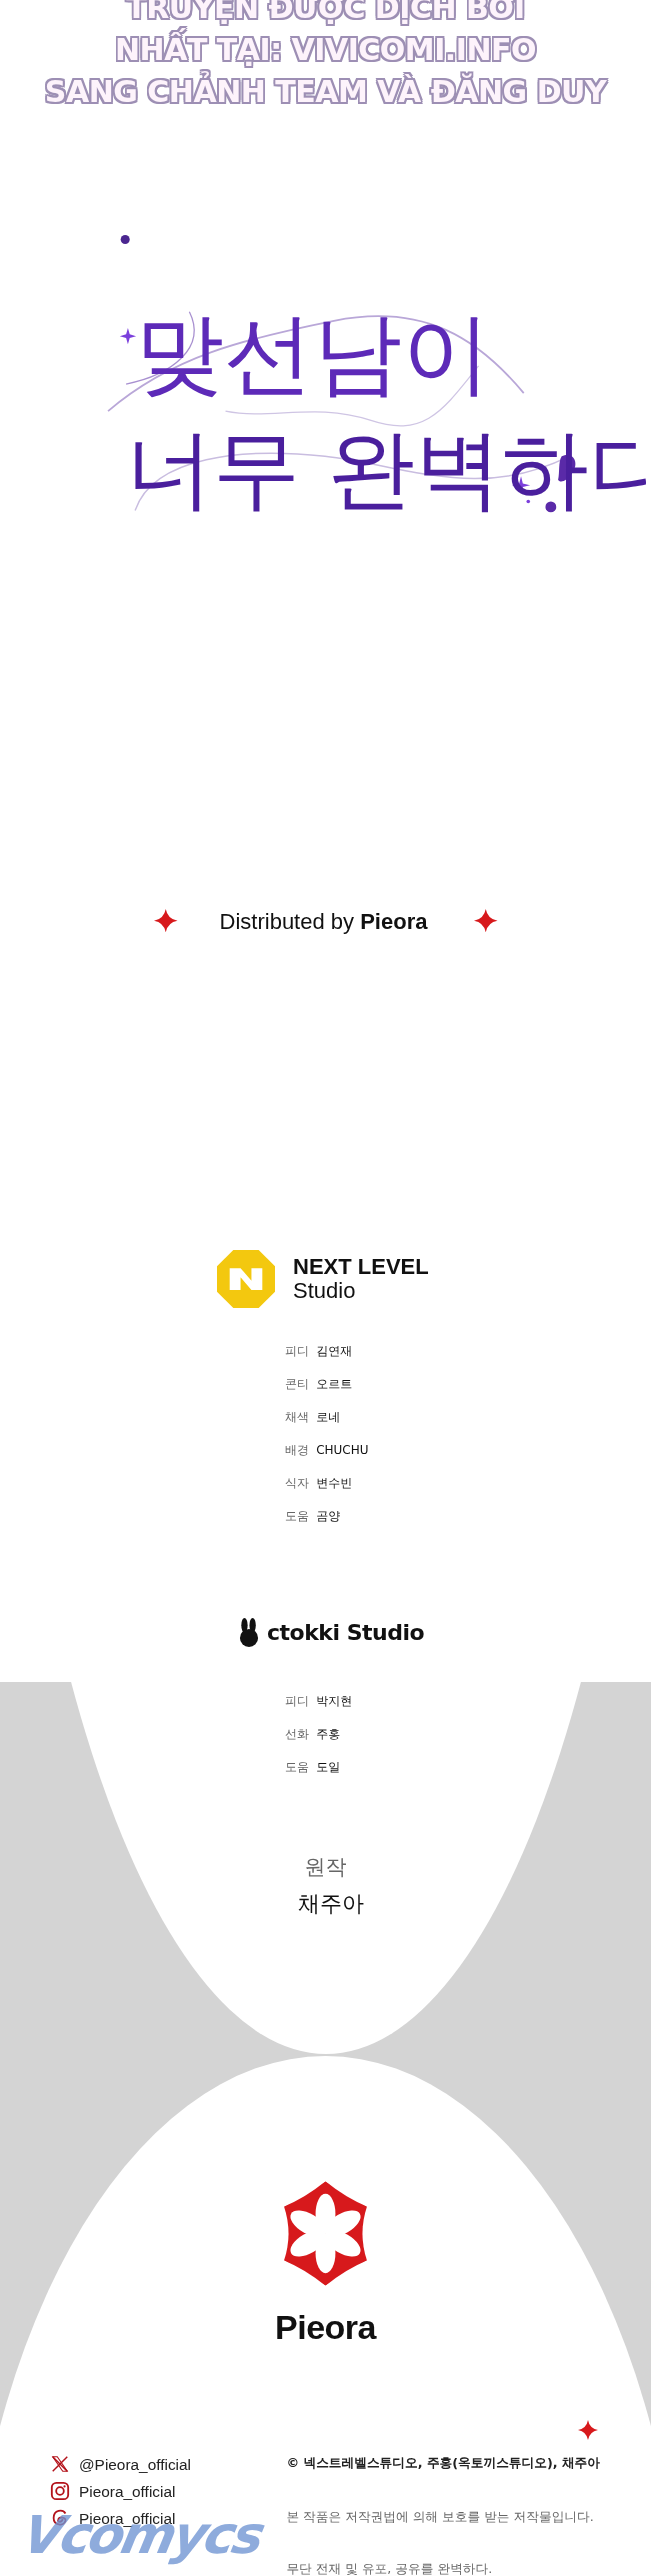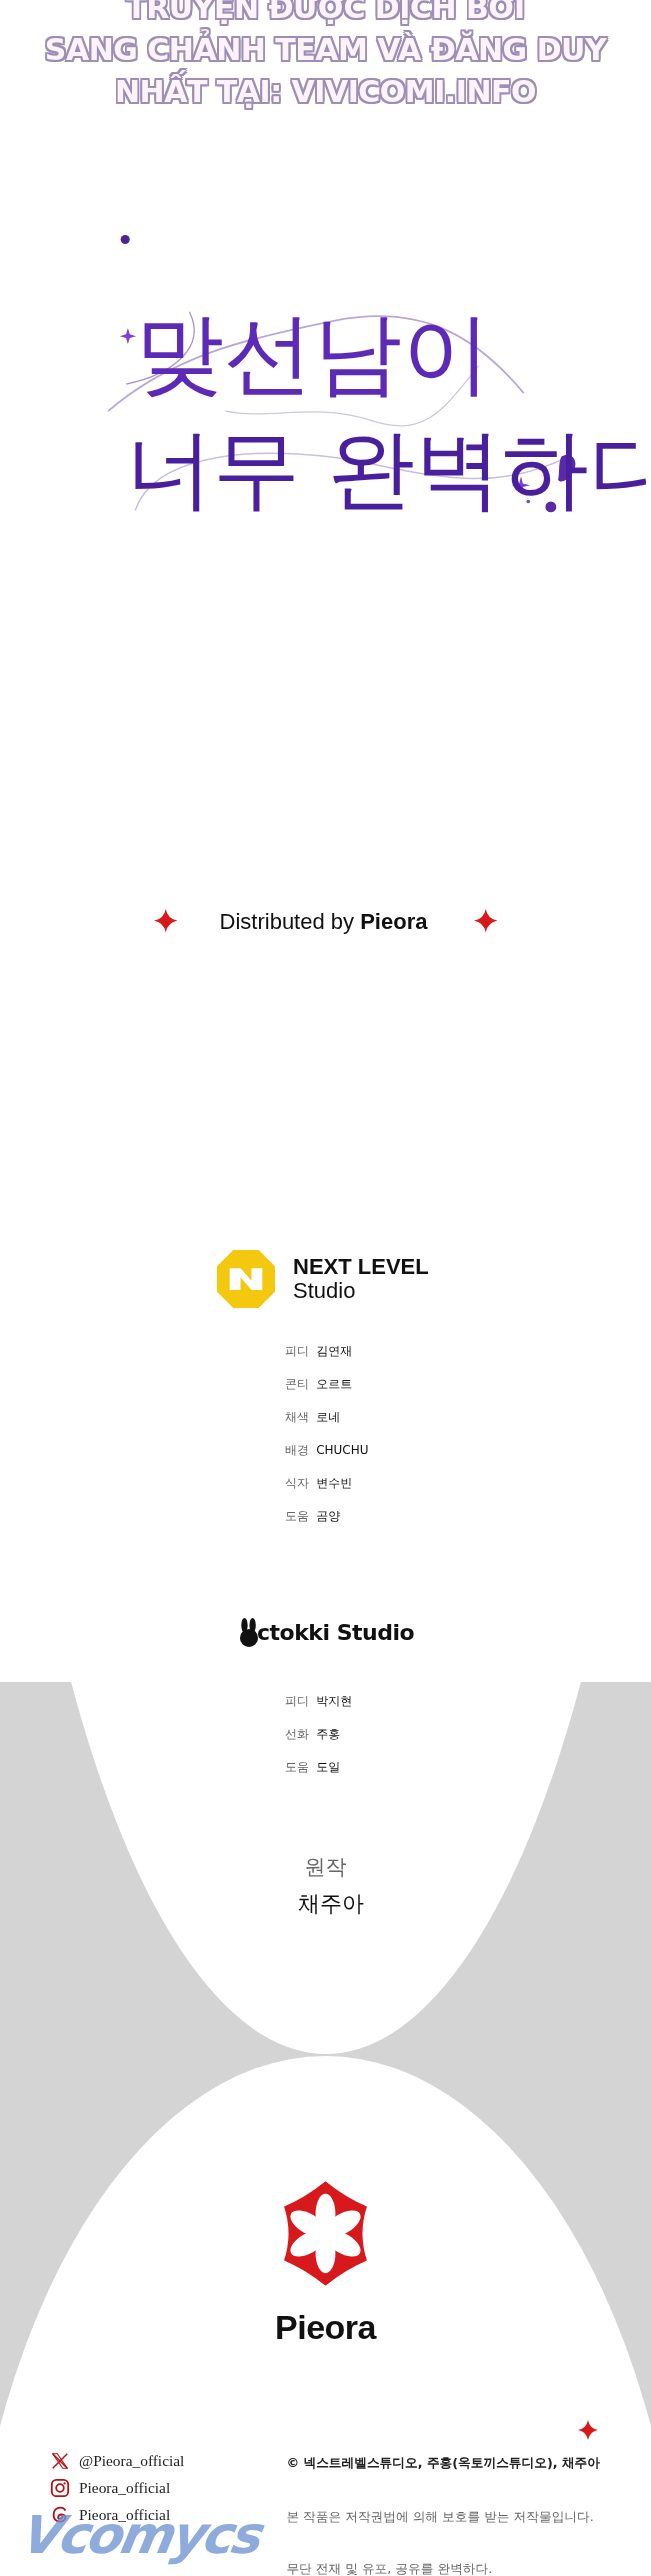--- a/index.html
+++ b/index.html
@@ -40,55 +40,55 @@
   .nl-text { position: absolute; left: 76px; top: 3.6px; white-space: nowrap; }
   .nl-name { font-size: 22px; font-weight: bold; line-height: 25px; color: #111; }
   .nl-sub { font-size: 22px; line-height: 23.5px; color: #111; }
 
   .credits { position: absolute; left: 285px; width: 271px; }
   .credit-row { font-size: 12px; line-height: 33px; white-space: nowrap; font-family: "DejaVu Sans", sans-serif; }
   .credit-role { color: #666; margin-right: 7.2px; }
   .credit-name { color: #111; }
 
   .octokki { position: absolute; left: 239px; top: 1618px; height: 33px; white-space: nowrap; }
-  .octokki-text { position: absolute; left: 18px; top: 1.8px; font-family: "DejaVu Sans", sans-serif; font-weight: bold; font-size: 22px; letter-spacing: -0.5px; color: #111; }
+  .octokki-text { position: absolute; left: 18px; top: 1.8px; font-family: "DejaVu Sans", sans-serif; font-weight: bold; font-size: 22px; letter-spacing: -0.5px; color: #111; padding-left: 10px; }
 
   .original { position: absolute; top: 1851px; left: 0; width: 651px; text-align: center; font-family: Liberation Mono, monospace; }
   .original-label { font-size: 21px; color: #666; line-height: 36px; }
   .original-name { font-size: 22px; color: #111; line-height: 38px; padding-left: 11px; }
 
   
   .pieora-logo { position: absolute; left: 275px; top: 2179px; width: 101px; height: 109px; }
   .pieora-wordmark { position: absolute; left: 0; width: 651px; top: 2308px; text-align: center; font-size: 34px; font-weight: bold; color: #111; letter-spacing: -0.5px; }
 
   
   .social { position: absolute; left: 50px; top: 2447px; }
-  .social-row { height: 27px; display: flex; align-items: center; font-family: Liberation Serif, serif; }
+  .social-row { height: 27px; display: flex; align-items: flex-end; }
   .social-icon { width: 20px; height: 20px; margin-right: 9px; }
   .social-text { font-size: 15.4px; color: #222; }
 
   .copyright { position: absolute; right: 51px; top: 2452px; text-align: left; font-family: "DejaVu Sans", sans-serif; }
   .copy-main { font-size: 12.7px; font-weight: bold; color: #222; line-height: 22px; margin-bottom: 7.2px; white-space: nowrap; }
   .copy-note { font-size: 12.7px; color: #666; line-height: 19px; white-space: nowrap; margin-top: 33px; }
 
   .watermark { position: absolute; left: 23.5px; top: 2505px; font-family: "DejaVu Sans", sans-serif; font-weight: bold; font-style: italic;
     font-size: 52px; color: rgba(110,148,210,0.78); letter-spacing: -2.7px; transform: skewX(-12deg); }
 </style>
 </head>
 <body>
 
 <div class="gray-bg"></div>
 <div class="white-top"></div>
 <div class="ellipse-top"></div>
 <div class="ellipse-bottom"></div>
 
 <div class="banner">
   <div class="banner-line">TRUYỆN ĐƯỢC DỊCH BỞI</div>
+  <div class="banner-line">NHẤT TẠI: VIVICOMI.INFO</div>
   <div class="banner-line">SANG CHẢNH TEAM VÀ ĐĂNG DUY</div>
-  <div class="banner-line">NHẤT TẠI: VIVICOMI.INFO</div>
 </div>
 
 <div class="title-logo">
   <svg class="title-swirl" width="488" height="380" viewBox="0 0 540 420">
     <path d="M10 250 C 80 190, 160 170, 260 150 S 420 170, 470 230" fill="none" stroke="#b9a7d8" stroke-width="2"></path>
     <path d="M40 360 C 60 300, 160 290, 250 300 S 420 350, 520 300" fill="none" stroke="#c9bde0" stroke-width="1.6"></path>
     <path d="M140 250 C 190 260, 240 240, 300 260 S 380 250, 420 200" fill="none" stroke="#cfc5e4" stroke-width="1.4"></path>
     <path d="M30 220 C 80 210, 120 180, 100 140" fill="none" stroke="#a890d0" stroke-width="1.4"></path>
     <g fill="#7b3fdc">
       <path d="M30 165 l2 -7 l2 7 l7 2 l-7 2 l-2 7 l-2 -7 l-7 -2z"></path>

